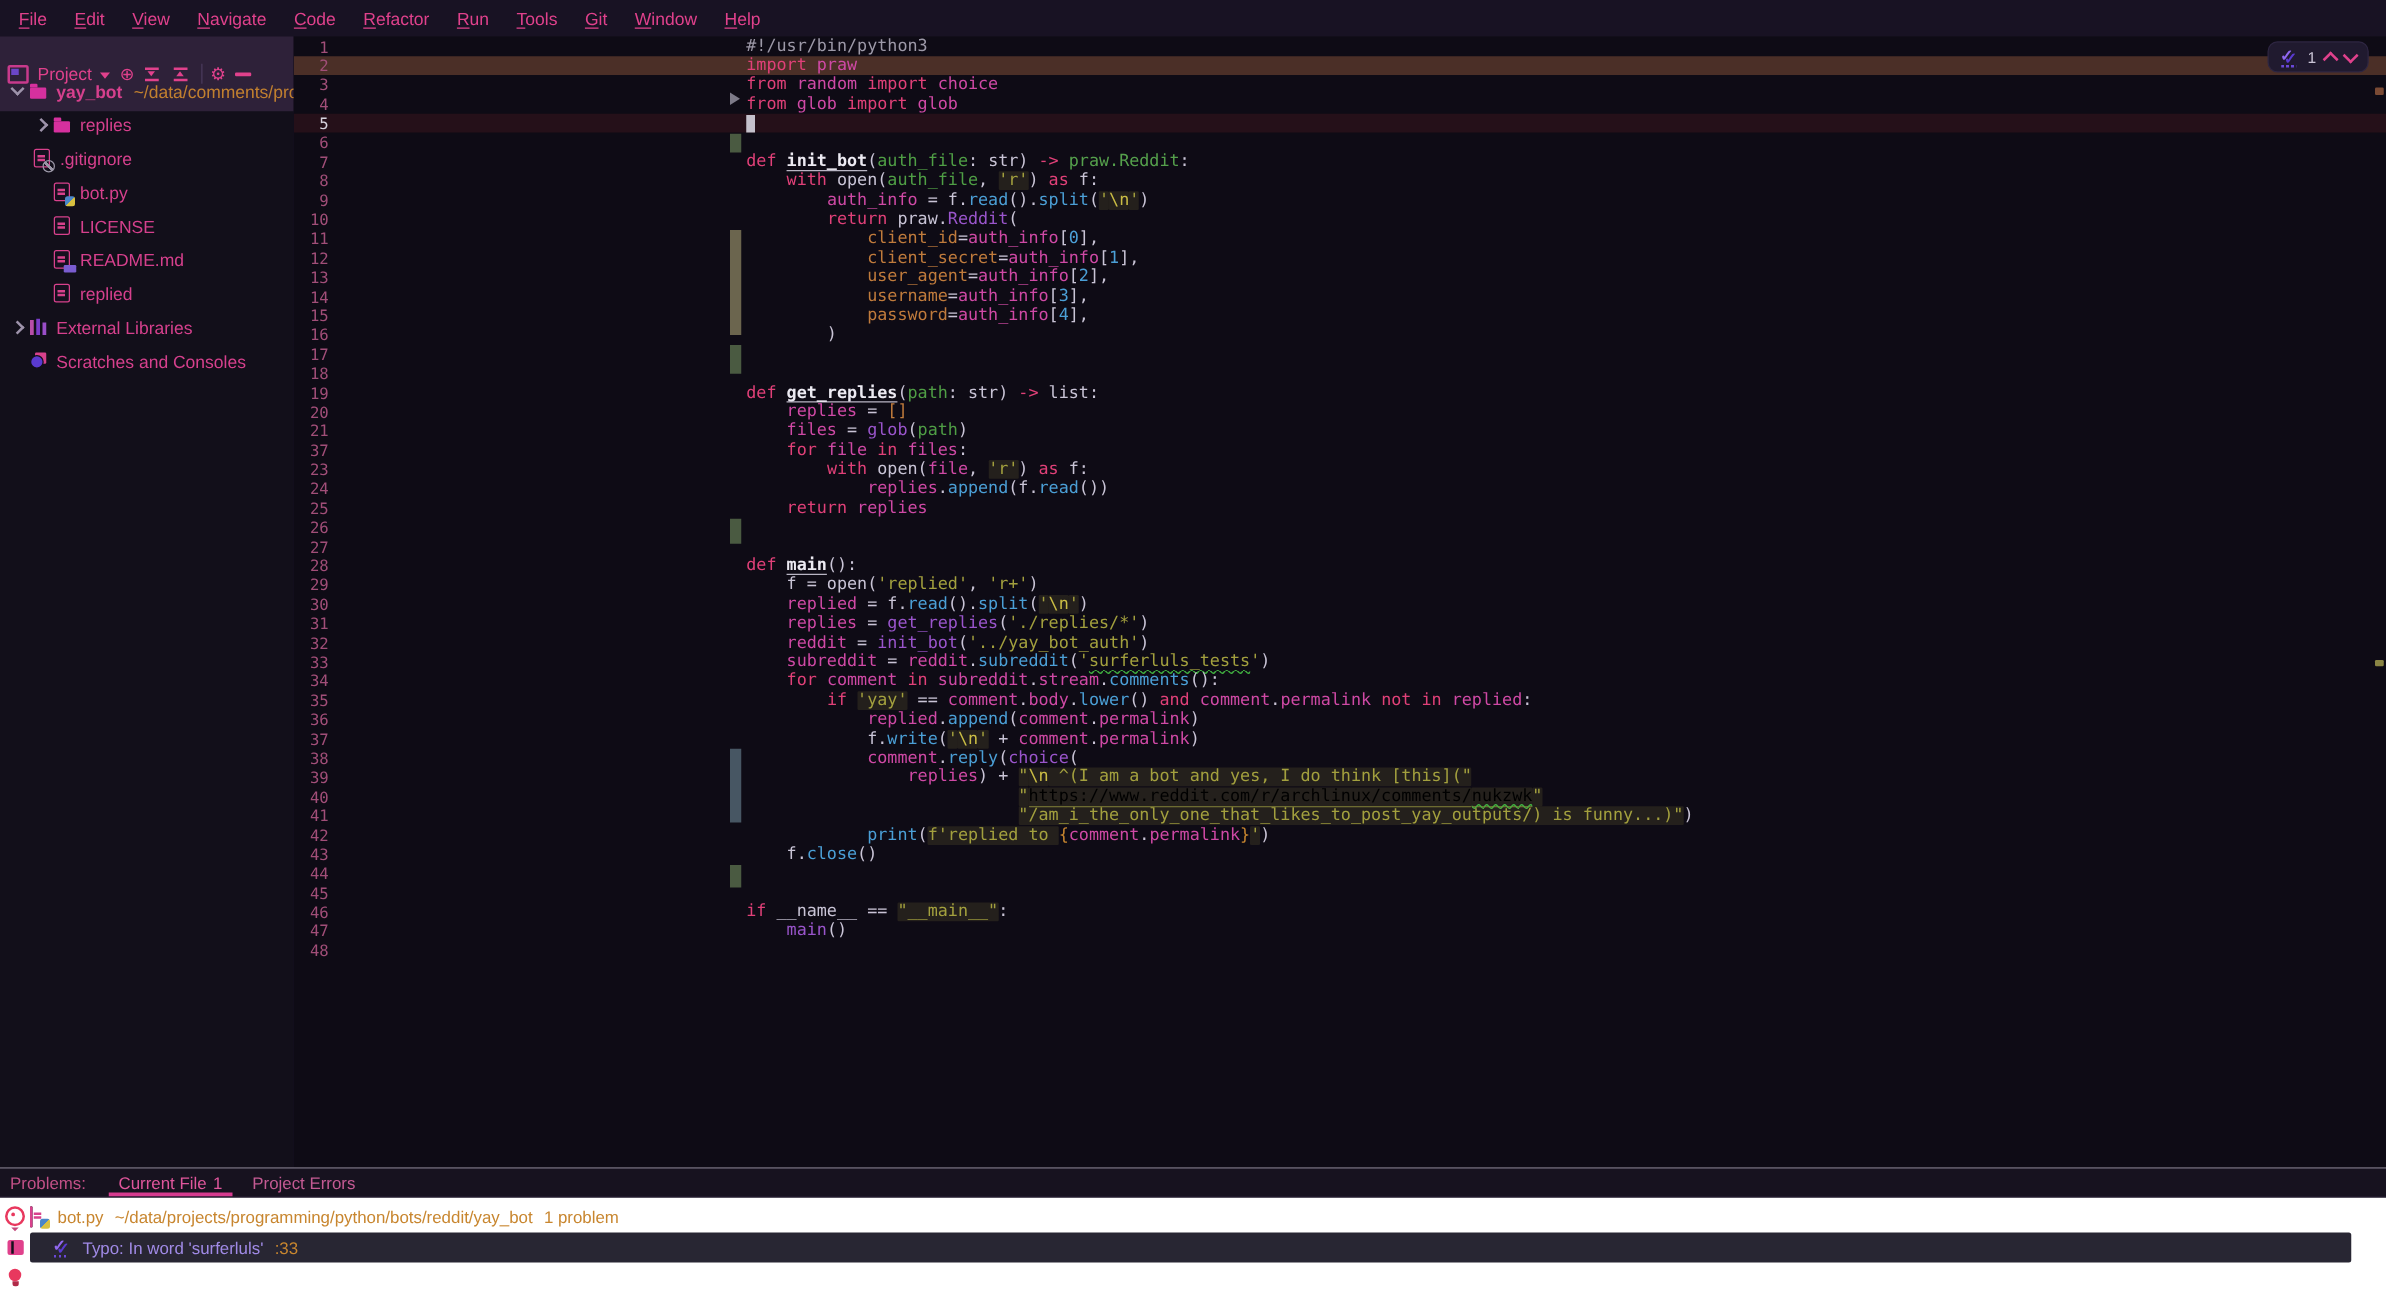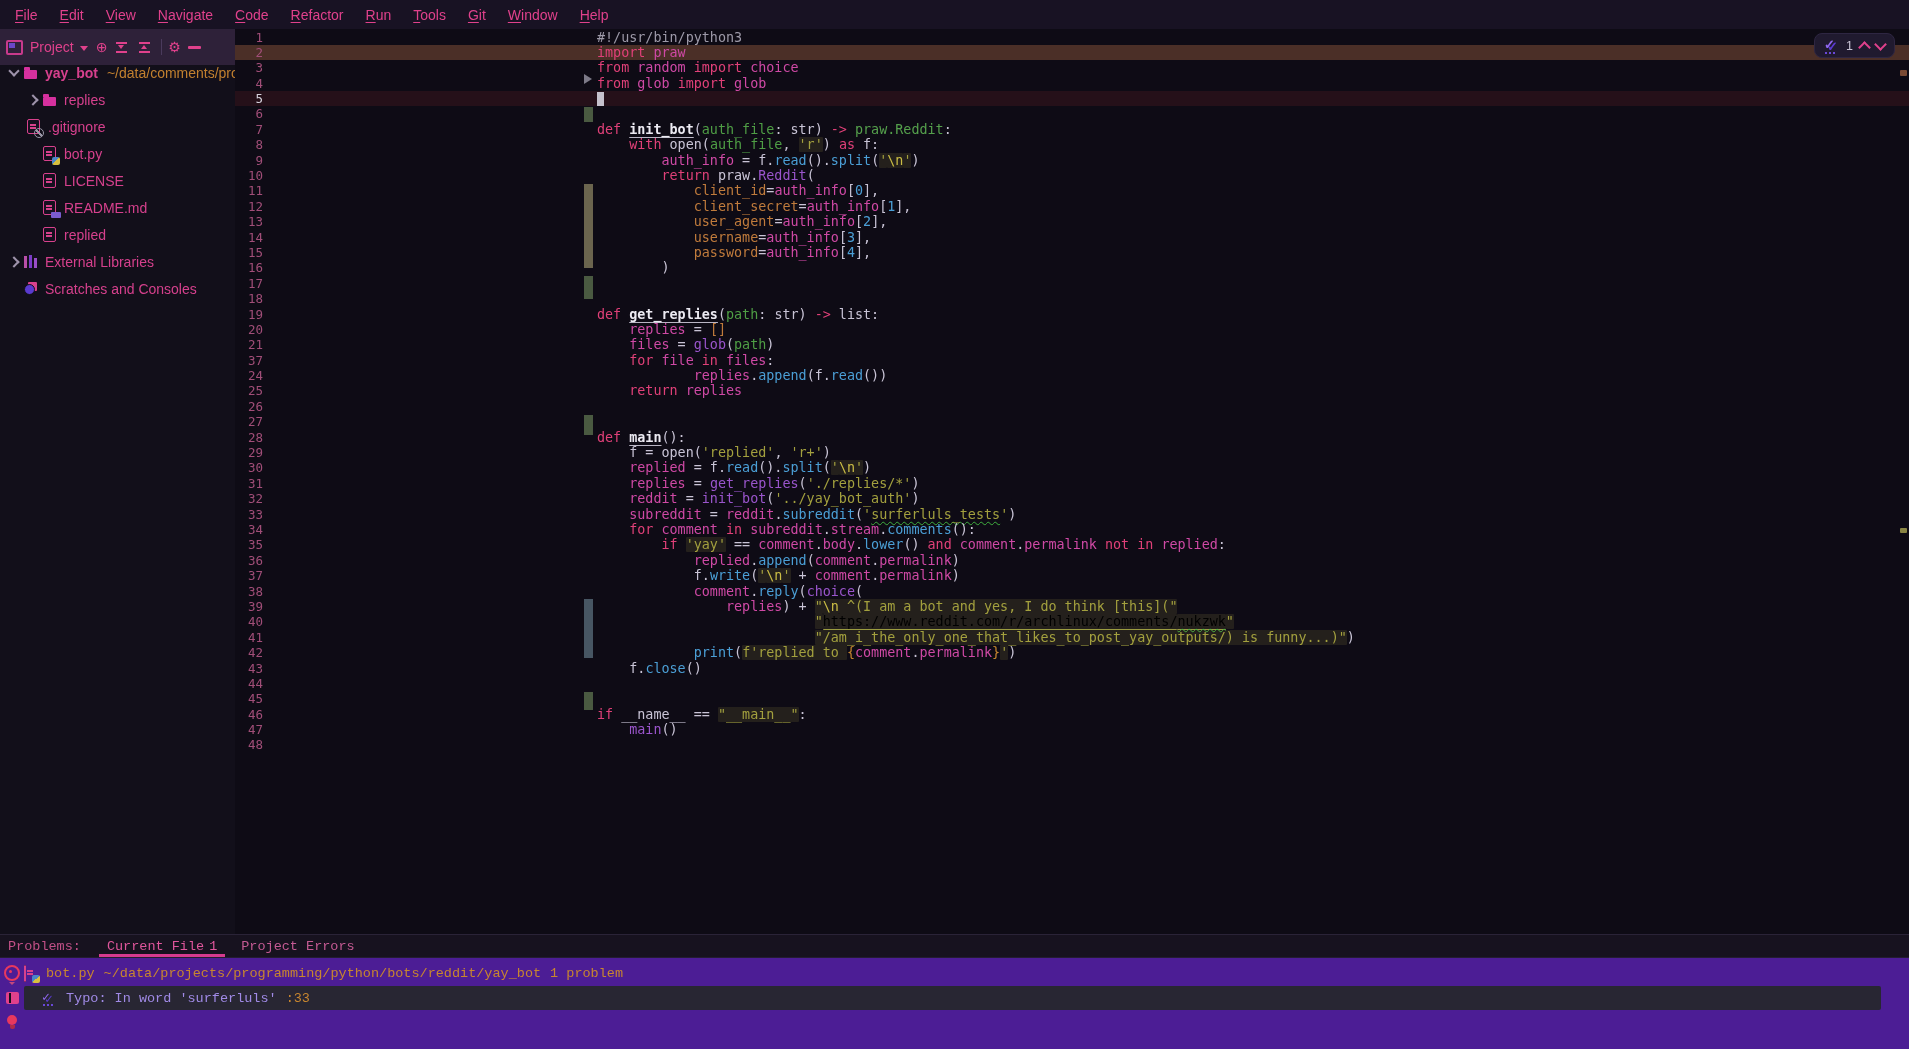--- a/index.html
+++ b/index.html
@@ -9,21 +9,21 @@
   
   .menu-bar{position:absolute;top:0;left:0;right:0;height:29px;background:#181223;
             border-bottom:1px solid #231c31;display:flex;align-items:center;padding-left:4px;}
   .menu-item{color:#e0418c;font-size:14px;padding:0 11px;cursor:default;}
   .menu-item u{text-underline-offset:2px;}
 
   
   .project-panel{position:absolute;top:29px;left:0;width:235px;bottom:114px;background:#120f1a;
                  border-right:1px solid #221b30;overflow:hidden;}
   .pp-header{position:absolute;top:0;left:0;right:0;height:28px;background:#2e2139;
-             display:flex;align-items:center;padding:4px 6px;color:#e0418c;}
+             display:flex;align-items:center;padding:16px 6px;color:#e0418c;}
   .pp-title{font-size:14px;margin:0 4px 0 7px;}
   .win-ic{width:13px;height:11px;border:2px solid #c83a8c;position:relative;border-radius:2px;}
   .win-ic:after{content:"";position:absolute;left:1px;top:1px;width:6px;height:5px;background:#6b46c8;}
   .dd-tri{width:0;height:0;border-left:4px solid transparent;border-right:4px solid transparent;
           border-top:5px solid #e0418c;margin:2px 6px 0 2px;}
   .hdr-ic{position:relative;width:15px;height:13px;margin:0 4px;display:inline-block;}
   .glyph-ic{font-size:14px;line-height:13px;color:#e0418c;width:16px;text-align:center;}
   .bars:before{content:"";position:absolute;left:2px;right:2px;top:1px;height:2px;background:#e0418c;}
   .bars:after{content:"";position:absolute;left:2px;right:2px;bottom:1px;height:2px;background:#e0418c;}
   .arr-dn{position:absolute;left:4.5px;top:4.5px;border-left:3px solid transparent;border-right:3px solid transparent;border-top:4px solid #e0418c;}
@@ -89,21 +89,21 @@
   .typo-check i{position:absolute;left:3px;top:0;color:#5a3ad0;font-weight:bold;font-style:normal;font-size:13px;}
   .typo-check:after{content:"";position:absolute;left:1px;bottom:-1px;width:12px;height:2px;
       background:repeating-linear-gradient(90deg,#6a48d8 0 2px,transparent 2px 4px);}
   .insp-count{color:#c9c4d6;font-size:12.5px;}
   .chev-btn{width:7px;height:7px;border-right:2px solid #e0418c;border-bottom:2px solid #e0418c;display:inline-block;}
   .chev-btn.up{transform:rotate(-135deg);margin-top:4px;}
   .chev-btn.down{transform:rotate(45deg);margin-top:-2px;}
   .sb-mark{position:absolute;right:2px;width:7px;border-radius:1px;}
 
   
-  .problems{position:absolute;left:0;right:0;bottom:0;height:114px;background:#4c1d95;border-top:1px solid #2a2337;font-family:Liberation Mono, monospace;}
+  .problems{position:absolute;left:0;right:0;bottom:0;height:114px;background:#ffffff;border-top:1px solid #2a2337;}
   .p-tabs{position:absolute;top:0;left:0;right:0;height:22px;display:flex;align-items:center;
           border-bottom:1px solid #241d31;background:#17121f;}
   .p-title{color:#c25087;font-size:13.5px;margin:0 14px 0 8px;}
   .p-tab{position:relative;color:#c45a93;font-size:13.5px;padding:0 12px;height:22px;display:flex;align-items:center;gap:5px;}
   .p-tab.active{color:#e0569c;}
   .p-tab.active:after{content:"";position:absolute;left:4px;right:4px;bottom:0;height:3px;background:#d63b8f;}
   .p-toolbar{position:absolute;left:0;top:22px;bottom:0;width:24px;display:flex;flex-direction:column;
              align-items:center;padding-top:8px;gap:11px;}
   .filter-ic{position:relative;width:12px;height:12px;border:2px solid #e8385e;border-radius:50%;}
   .filter-ic:before{content:"";position:absolute;left:2.5px;top:2.5px;width:3px;height:3px;background:#e8385e;border-radius:50%;}
@@ -321,20 +321,24 @@
         </div>
         <div class="code-line">
           <span class="ln">21</span>
           <span class="code-text"><span class="tok d">    </span><span class="tok v">files</span><span class="tok d"> = </span><span class="tok ca">glob</span><span class="tok d">(</span><span class="tok p">path</span><span class="tok d">)</span></span>
         </div>
         <div class="code-line">
           <span class="ln">37</span>
           <span class="code-text"><span class="tok d">    </span><span class="tok k">for</span><span class="tok d"> </span><span class="tok v">file</span><span class="tok d"> </span><span class="tok k">in</span><span class="tok d"> </span><span class="tok v">files</span><span class="tok d">:</span></span>
         </div>
         <div class="code-line">
+          <span class="ln">23</span>
+          <span class="code-text"><span class="tok d">        </span><span class="tok k">with</span><span class="tok d"> open(</span><span class="tok v">file</span><span class="tok d">, </span><span class="tok s h">'r'</span><span class="tok d">) </span><span class="tok k">as</span><span class="tok d"> f:</span></span>
+        </div>
+        <div class="code-line">
           <span class="ln">24</span>
           <span class="code-text"><span class="tok d">            </span><span class="tok v">replies</span><span class="tok d">.</span><span class="tok m">append</span><span class="tok d">(f.</span><span class="tok m">read</span><span class="tok d">())</span></span>
         </div>
         <div class="code-line">
           <span class="ln">25</span>
           <span class="code-text"><span class="tok d">    </span><span class="tok k">return</span><span class="tok d"> </span><span class="tok v">replies</span></span>
         </div>
         <div class="code-line">
           <span class="ln">26</span>
           <span class="code-text"></span>

